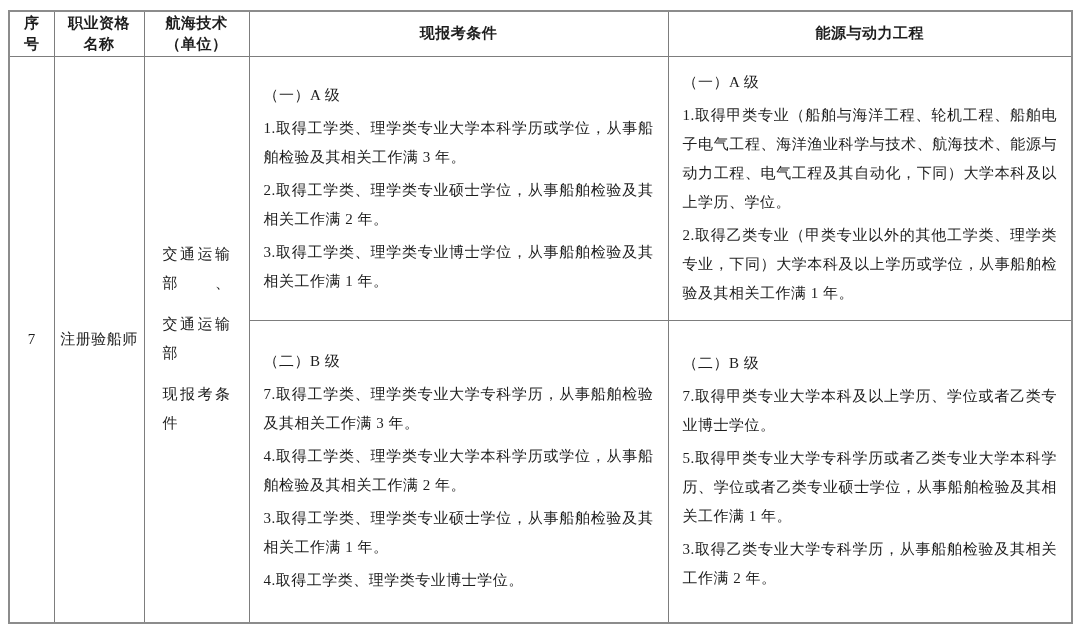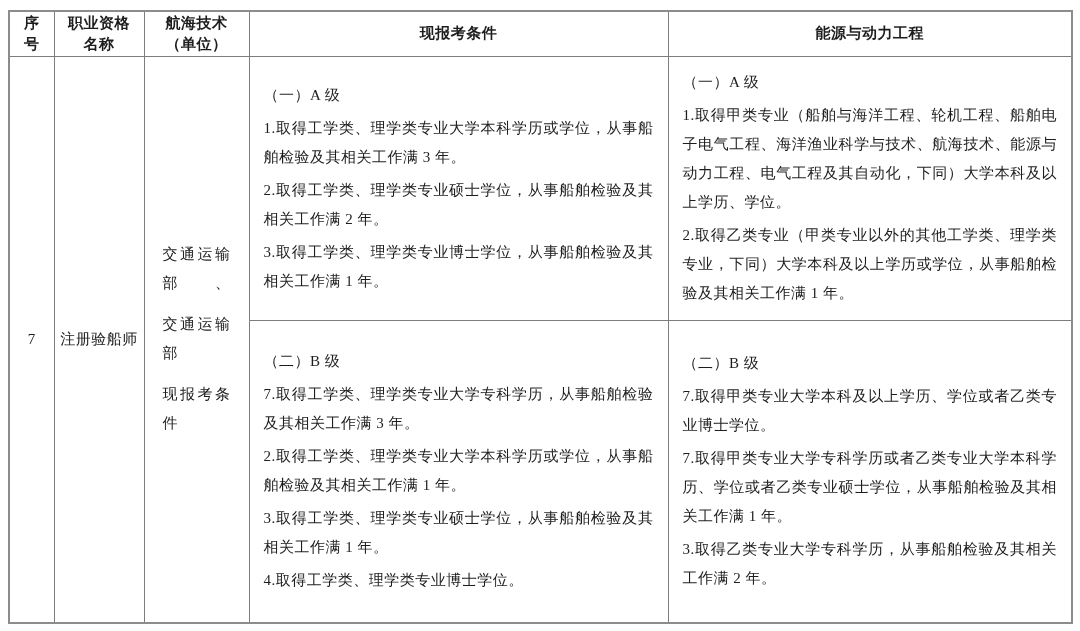--- a/index.html
+++ b/index.html
@@ -94,26 +94,26 @@
         <td class="cond">
             <p>（一）A 级</p>
             <p>1.取得甲类专业（船舶与海洋工程、轮机工程、船舶电子电气工程、海洋渔业科学与技术、航海技术、能源与动力工程、电气工程及其自动化，下同）大学本科及以上学历、学位。</p>
             <p>2.取得乙类专业（甲类专业以外的其他工学类、理学类专业，下同）大学本科及以上学历或学位，从事船舶检验及其相关工作满 1 年。</p>
           </td>
       </tr>
       <tr class="row-b">
         <td class="cond">
             <p>（二）B 级</p>
             <p>7.取得工学类、理学类专业大学专科学历，从事船舶检验及其相关工作满 3 年。</p>
-            <p>2.取得工学类、理学类专业大学本科学历或学位，从事船舶检验及其相关工作满 1 年。</p>
+            <p>4.取得工学类、理学类专业大学本科学历或学位，从事船舶检验及其相关工作满 2 年。</p>
             <p>3.取得工学类、理学类专业硕士学位，从事船舶检验及其相关工作满 1 年。</p>
             <p>4.取得工学类、理学类专业博士学位。</p>
           </td>
         <td class="cond">
             <p>（二）B 级</p>
             <p>7.取得甲类专业大学本科及以上学历、学位或者乙类专业博士学位。</p>
-            <p>7.取得甲类专业大学专科学历或者乙类专业大学本科学历、学位或者乙类专业硕士学位，从事船舶检验及其相关工作满 1 年。</p>
+            <p>5.取得甲类专业大学专科学历或者乙类专业大学本科学历、学位或者乙类专业硕士学位，从事船舶检验及其相关工作满 1 年。</p>
             <p>3.取得乙类专业大学专科学历，从事船舶检验及其相关工作满 2 年。</p>
           </td>
       </tr>
     </tbody>
   </table>
 </div>
 
 </body></html>

